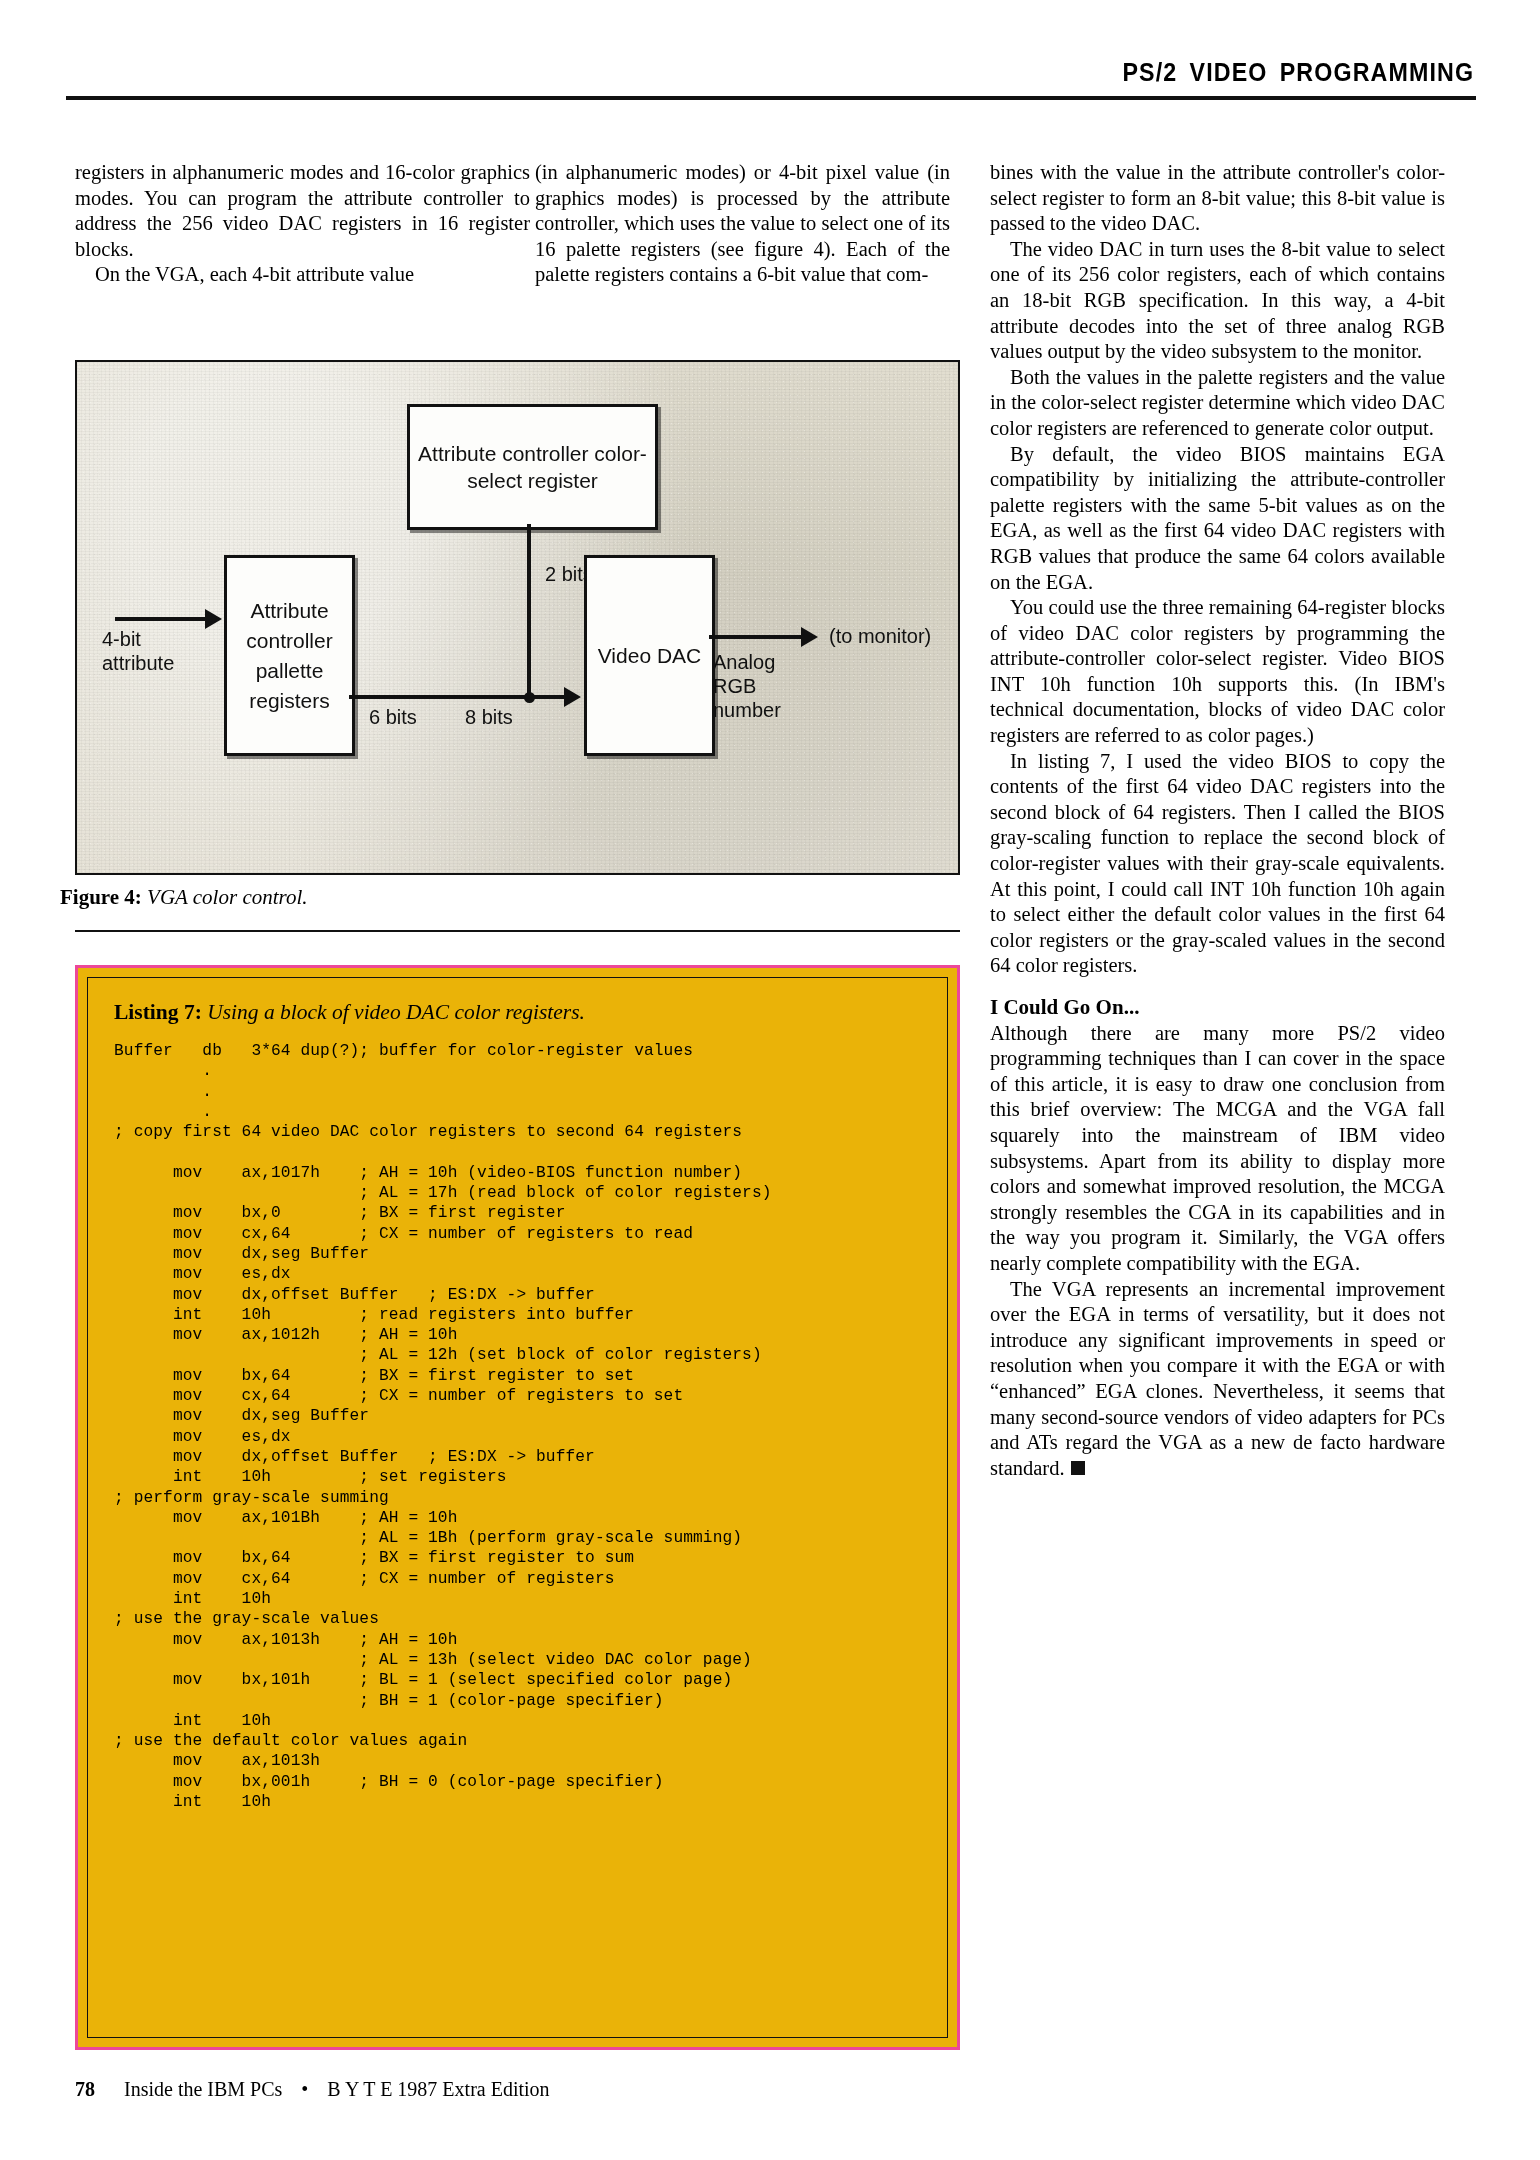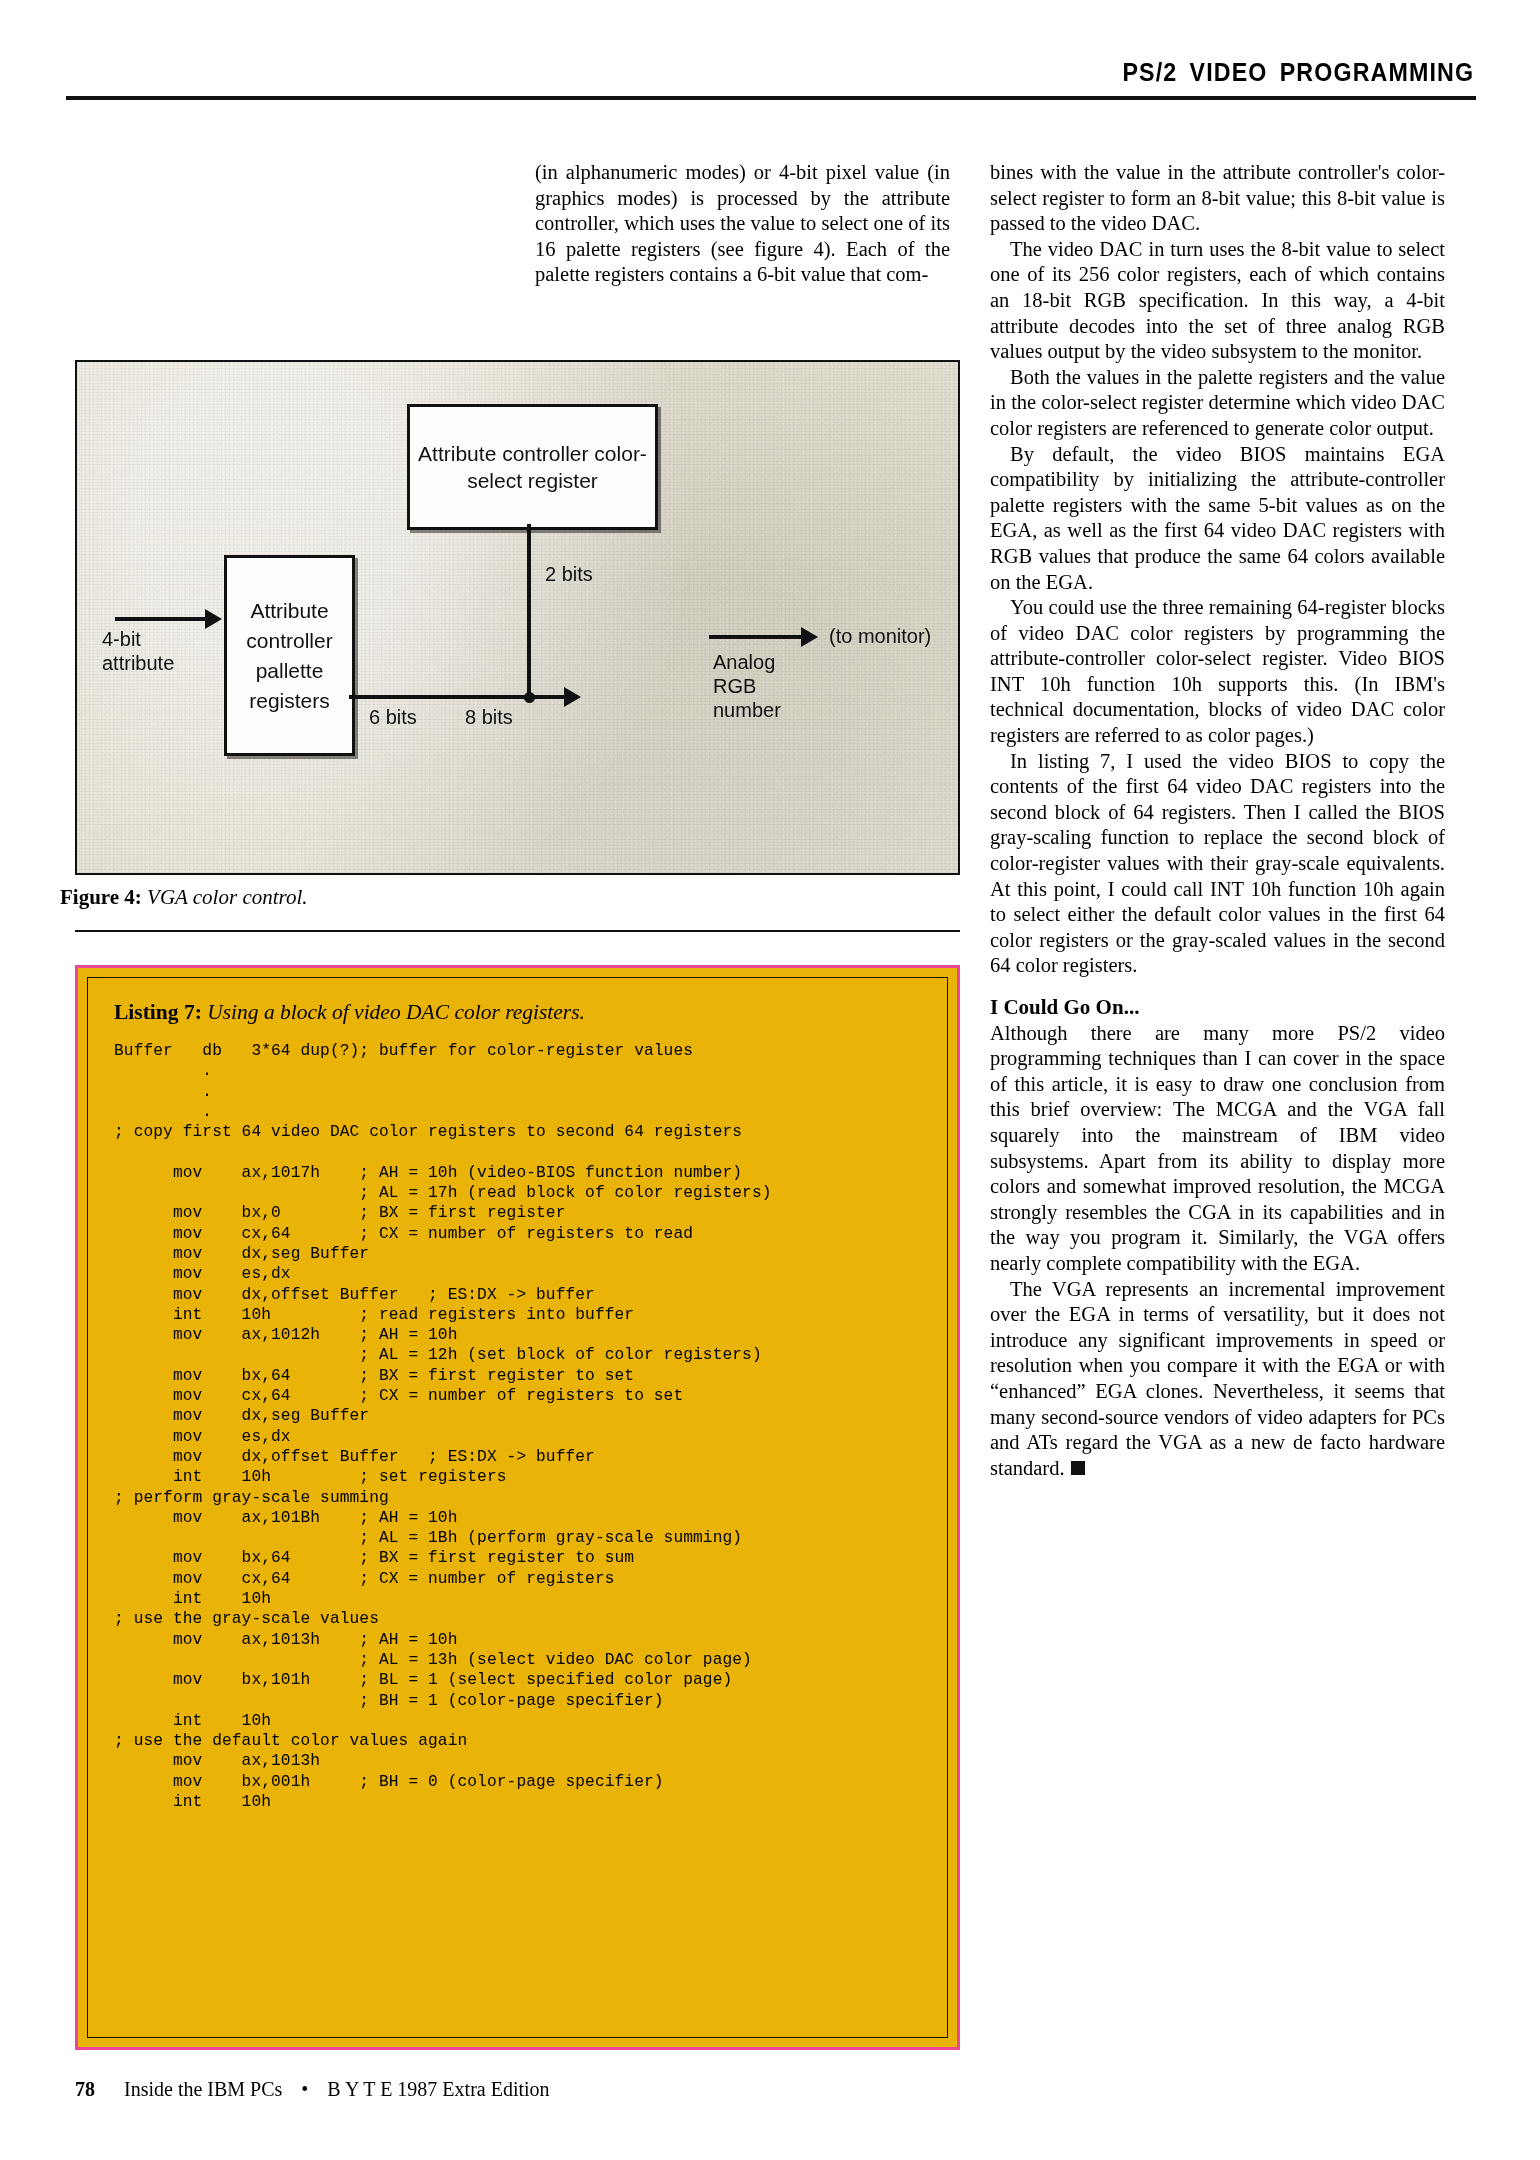--- a/index.html
+++ b/index.html
@@ -186,20 +186,24 @@
 </head>
 <body>
 
 <div class="page">
 
   <div class="runhead">
     <span class="rh-text">PS/2 VIDEO PROGRAMMING</span>
   </div>
   <div class="rule-top"></div>
 
+  <div class="col col1">
+    <p>registers in alphanumeric modes and 16-color graphics modes. You can program the attribute controller to address the 256 video DAC registers in 16 register blocks.</p>
+    <p class="ind">On the VGA, each 4-bit attribute value</p>
+  </div>
 
   <div class="col col2">
     <p>(in alphanumeric modes) or 4-bit pixel value (in graphics modes) is processed by the attribute controller, which uses the value to select one of its 16 palette registers (see figure 4). Each of the palette registers contains a 6-bit value that com-</p>
   </div>
 
   <div class="col col3">
     <p>bines with the value in the attribute controller's color-select register to form an 8-bit value; this 8-bit value is passed to the video DAC.</p>
     <p class="ind">The video DAC in turn uses the 8-bit value to select one of its 256 color registers, each of which contains an 18-bit RGB specification. In this way, a 4-bit attribute decodes into the set of three analog RGB values output by the video subsystem to the monitor.</p>
     <p class="ind">Both the values in the palette registers and the value in the color-select register determine which video DAC color registers are referenced to generate color output.</p>
     <p class="ind">By default, the video BIOS maintains EGA compatibility by initializing the attribute-controller palette registers with the same 5-bit values as on the EGA, as well as the first 64 video DAC registers with RGB values that produce the same 64 colors available on the EGA.</p>
@@ -220,20 +224,22 @@
 
       <div class="fline" style="left:450px; top:162px; width:4px; height:173px;"></div>
 
       <div class="flabel" style="left:468px; top:200px;">2 bits</div>
 
       <div class="fbox" style="left:147px; top:193px; width:125px; height:195px; line-height:30px;">Attribute
 controller
 pallette
 registers</div>
 
+      <div class="fbox" style="left:507px; top:193px; width:125px; height:195px;">Video
+DAC</div>
 
       <div class="fline" style="left:38px; top:255px; width:90px; height:4px;"></div>
       <div class="farrow" style="left:128px; top:247px;"></div>
       <div class="flabel" style="left:25px; top:265px;">4-bit
 attribute</div>
 
       <div class="fline" style="left:272px; top:333px; width:215px; height:4px;"></div>
       <div class="fdot" style="left:447px; top:330px;"></div>
       <div class="farrow" style="left:487px; top:325px;"></div>
       <div class="flabel" style="left:292px; top:343px;">6 bits</div>

